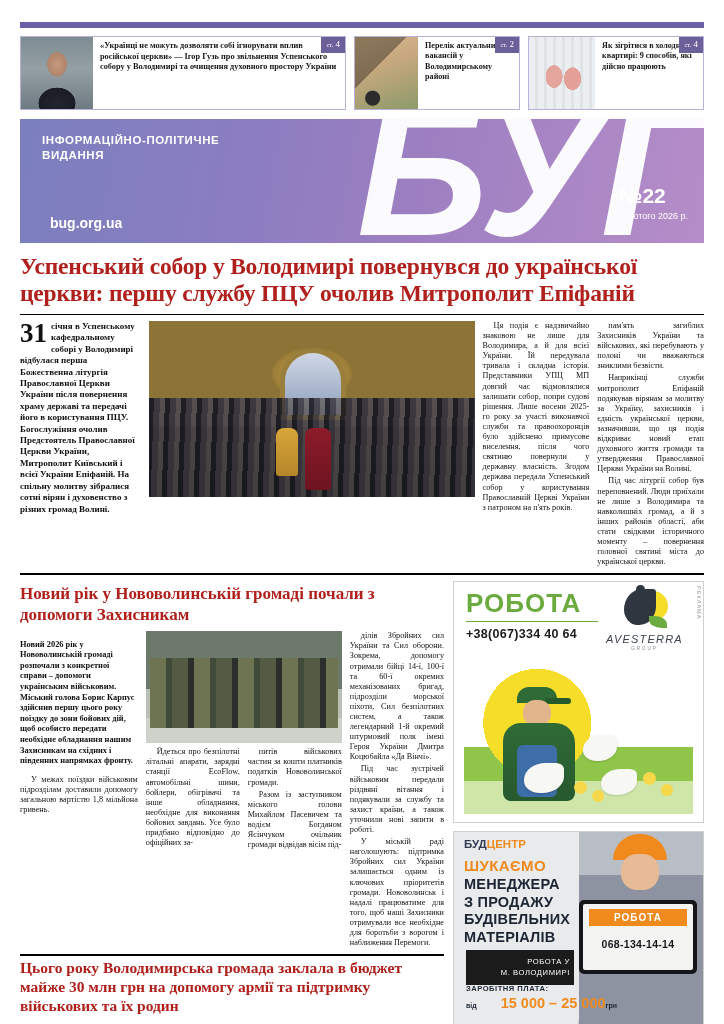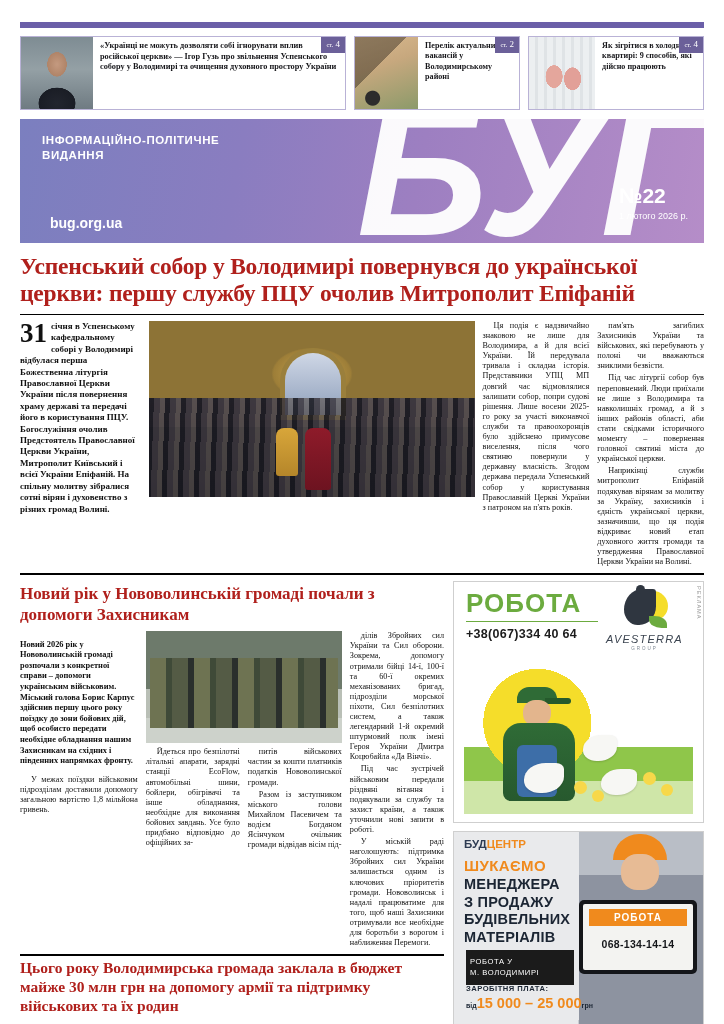--- a/index.html
+++ b/index.html
@@ -259,31 +259,31 @@
   .ad2-logo .bud { color: #2e3b52; }
   .ad2-logo .centr { color: #f08a1d; }
   .ad2-seek { position: absolute; left: 10px; top: 25px;
     font-family: "Liberation Sans", sans-serif; font-weight: bold; font-size: 15px;
     color: #f08a1d; letter-spacing: .4px; }
   .ad2-role { position: absolute; left: 10px; top: 44px;
     font-family: "Liberation Sans", sans-serif; font-weight: bold; font-size: 14.5px;
     line-height: 17.5px; color: #1b2533; letter-spacing: .2px; }
   .ad2-loc {
     position: absolute; left: 12px; top: 118px; width: 108px; padding: 7px 4px;
-    background: #1b1b1b; color: #fff; text-align: left;
+    background: #1b1b1b; color: #fff; text-align: right;
     font-family: "Liberation Sans", sans-serif; font-size: 7.6px; line-height: 10.5px;
     letter-spacing: .6px;
   }
   .ad2-paytitle { position: absolute; left: 12px; top: 152px;
     font-family: "Liberation Sans", sans-serif; font-weight: bold; font-size: 7.6px;
     letter-spacing: .5px; color: #1b2533; }
   .ad2-pay { position: absolute; left: 12px; top: 162px;
     font-family: "Liberation Sans", sans-serif; font-weight: bold; color: #1b2533; }
   .ad2-pay .tiny { font-size: 7px; }
-  .ad2-pay .big { font-size: 14.5px; color: #f08a1d; }
+  .ad2-pay .big { font-size: 14.5px; color: #f08a1d; margin-left: 24px; }
   .ad2-man { position: absolute; right: -4px; top: 0; width: 128px; height: 100%;
     background: linear-gradient(#b9bec6 0 22%, #8d93a0 22% 100%); }
   .ad2-helmet { position: absolute; right: 36px; top: 2px; width: 54px; height: 26px;
     background: #f08a1d; border-radius: 27px 27px 0 0; }
   .ad2-face { position: absolute; right: 44px; top: 22px; width: 38px; height: 36px;
     background: #e7bb95; border-radius: 16px; }
   .ad2-tablet {
     position: absolute; right: 6px; top: 68px; width: 118px; height: 74px;
     background: #14161a; border-radius: 5px; padding: 4px;
   }
@@ -373,22 +373,22 @@
         </div>
       </div>
     </div>
 
     <div class="col lead-c3">
       <p>Ця подія є надзвичайно знаковою не лише для Володимира, а й для всієї України. Їй передувала тривала і складна історія. Представники УПЦ МП довгий час відмовлялися залишати собор, попри судові рішення. Лише восени 2025-го року за участі виконавчої служби та правоохоронців було здійснено примусове виселення, після чого святиню повернули у державну власність. Згодом держава передала Успенський собор у користування Православній Церкві України з патроном на п'ять років.</p>
     </div>
 
     <div class="col lead-c4">
       <p>пам'ять загиблих Захисників України та військових, які перебувають у полоні чи вважаються зниклими безвісти.</p>
+      <p>Наприкінці служби митрополит Епіфаній подякував вірянам за молитву за Україну, захисників і єдність української церкви, зазначивши, що ця подія відкриває новий етап духовного життя громади та утвердження Православної Церкви України на Волині.</p>
       <p>Під час літургії собор був переповнений. Люди приїхали не лише з Володимира та навколишніх громад, а й з інших районів області, аби стати свідками історичного моменту – повернення головної святині міста до української церкви.</p>
-      <p>Наприкінці служби митрополит Епіфаній подякував вірянам за молитву за Україну, захисників і єдність української церкви, зазначивши, що ця подія відкриває новий етап духовного життя громади та утвердження Православної Церкви України на Волині.</p>
     </div>
   </div>
 
   <div class="sect-rule"></div>
 
   <div class="mid">
 
     <div class="mid-left">
 
       <h2 class="sub-head">Новий рік у Нововолинській громаді почали з допомоги Захисникам</h2>

